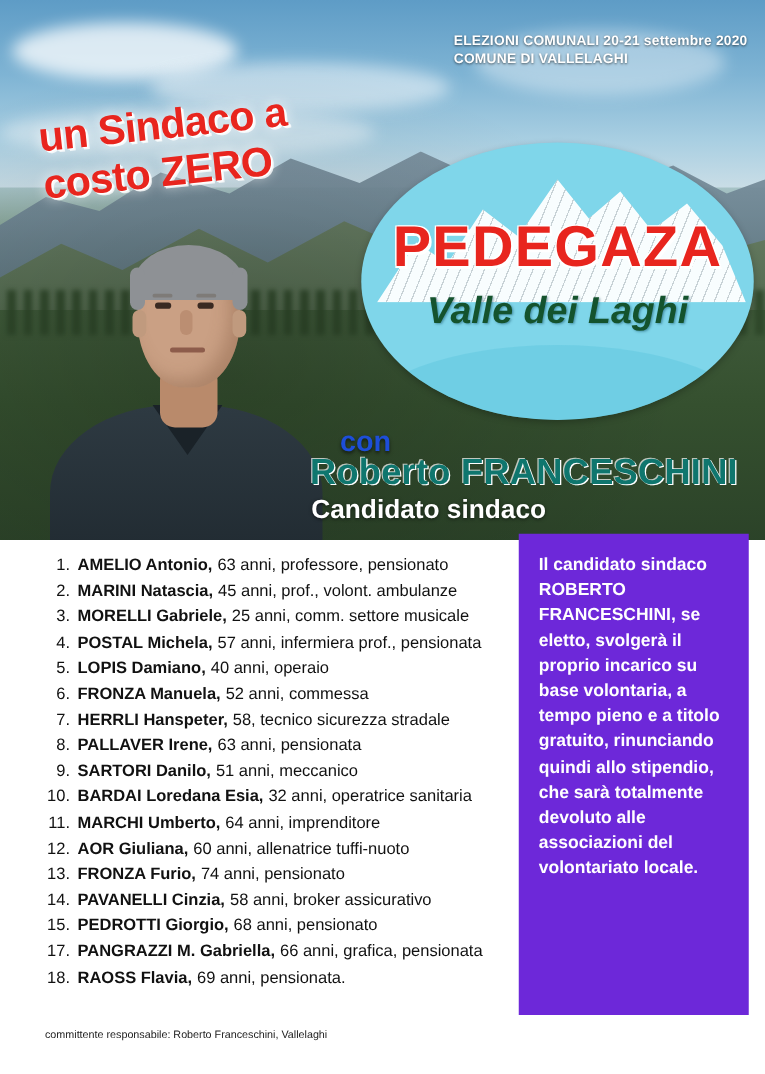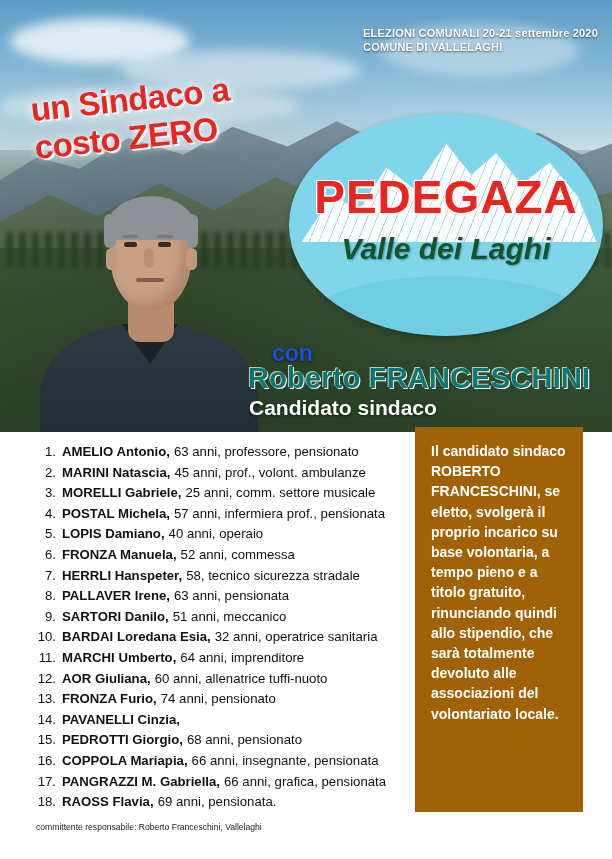--- a/index.html
+++ b/index.html
@@ -333,23 +333,23 @@
   }
   .list-item .det {
     font-weight: normal;
   }
 
   
   .sidebox {
     position: absolute;
     left: 415px;
     top: 427px;
-    width: 168px;
+    width: 184px;
     height: 385px;
-    background: #a16207;
+    background: #6d28d9;
     padding: 14px 14px 10px 16px;
     box-sizing: border-box;
   }
   .sidebox p {
     margin: 0;
     color: #ffffff;
     font-size: 14px;
     line-height: 20.2px;
     font-weight: bold;
   }
@@ -480,32 +480,28 @@
         <span class="det">60 anni, allenatrice tuffi-nuoto</span>
       </div>
     <div class="list-item">
         <span class="num">13.</span>
         <span class="nm">FRONZA Furio,</span>
         <span class="det">74 anni, pensionato</span>
       </div>
     <div class="list-item">
         <span class="num">14.</span>
         <span class="nm">PAVANELLI Cinzia,</span>
+        <span class="det">58 anni, broker assicurativo</span>
       </div>
     <div class="list-item">
         <span class="num">15.</span>
         <span class="nm">PEDROTTI Giorgio,</span>
         <span class="det">68 anni, pensionato</span>
       </div>
     <div class="list-item">
-        <span class="num">16.</span>
-        <span class="nm">COPPOLA Mariapia,</span>
-        <span class="det">66 anni, insegnante, pensionata</span>
-      </div>
-    <div class="list-item">
         <span class="num">17.</span>
         <span class="nm">PANGRAZZI M. Gabriella,</span>
         <span class="det">66 anni, grafica, pensionata</span>
       </div>
     <div class="list-item">
         <span class="num">18.</span>
         <span class="nm">RAOSS Flavia,</span>
         <span class="det">69 anni, pensionata.</span>
       </div>
   </div>

